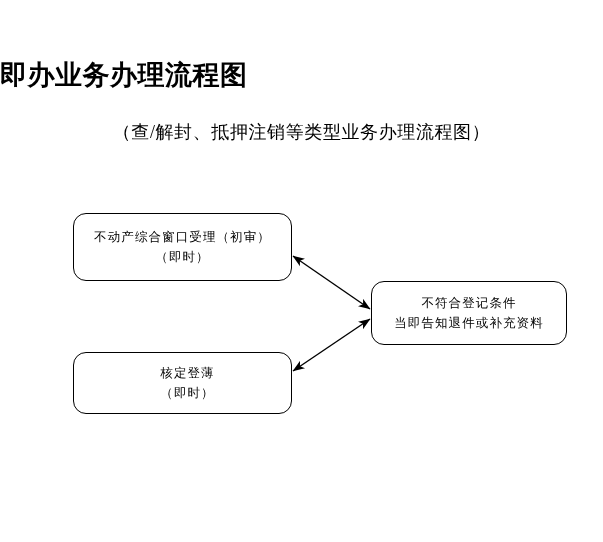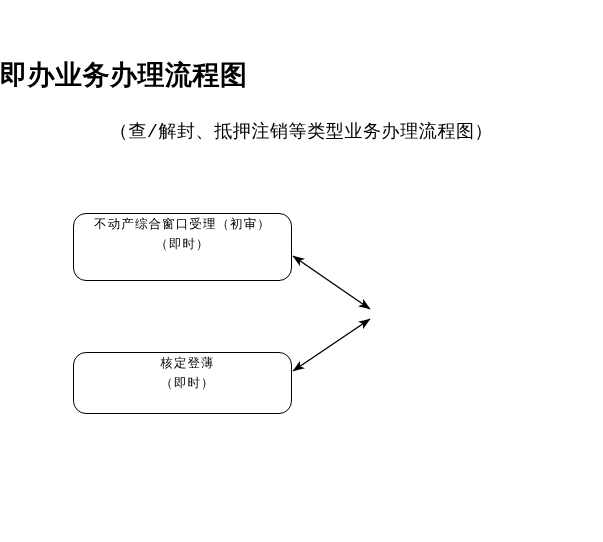--- a/index.html
+++ b/index.html
@@ -39,39 +39,39 @@
     letter-spacing: 0.5px;
     line-height: 36px;
     white-space: nowrap;
   }
   .doc-subtitle {
     position: absolute;
     left: 0;
     top: 119px;
     width: 603px;
     text-align: center;
-    font-family: Liberation Mono, monospace;
+    font-family: Liberation Serif, serif;
     font-size: 18px;
     font-weight: normal;
     line-height: 26px;
     letter-spacing: 0.6px;
     white-space: nowrap;
   }
 
   
   .node {
     position: absolute;
     box-sizing: border-box;
     border: 1px solid #000000;
     border-radius: 13px;
     background: #ffffff;
     display: flex;
     flex-direction: column;
     align-items: center;
-    justify-content: flex-start;
+    justify-content: center;
     font-family: "Liberation Serif", "DejaVu Serif", serif;
     font-size: 12.5px;
     line-height: 20px;
     letter-spacing: 1.1px;
     text-align: center;
     color: #000000;
   }
   .node .ln {
     display: block;
     white-space: nowrap;
@@ -133,19 +133,23 @@
     <line x1="293" y1="256" x2="370" y2="309" marker-start="url(#ah-start)" marker-end="url(#ah-end)"></line>
 
     <line x1="293" y1="371" x2="370" y2="319" marker-start="url(#ah-start)" marker-end="url(#ah-end)"></line>
   </svg>
 
   <div class="node" id="node-intake">
     <span class="ln">不动产综合窗口受理（初审）</span>
     <span class="ln">（即时）</span>
   </div>
 
+  <div class="node" id="node-reject">
+    <span class="ln">不符合登记条件</span>
+    <span class="ln">当即告知退件或补充资料</span>
+  </div>
 
   <div class="node" id="node-register">
     <span class="ln">核定登薄</span>
     <span class="ln">（即时）</span>
   </div>
 
 </div>
 
 </body></html>

